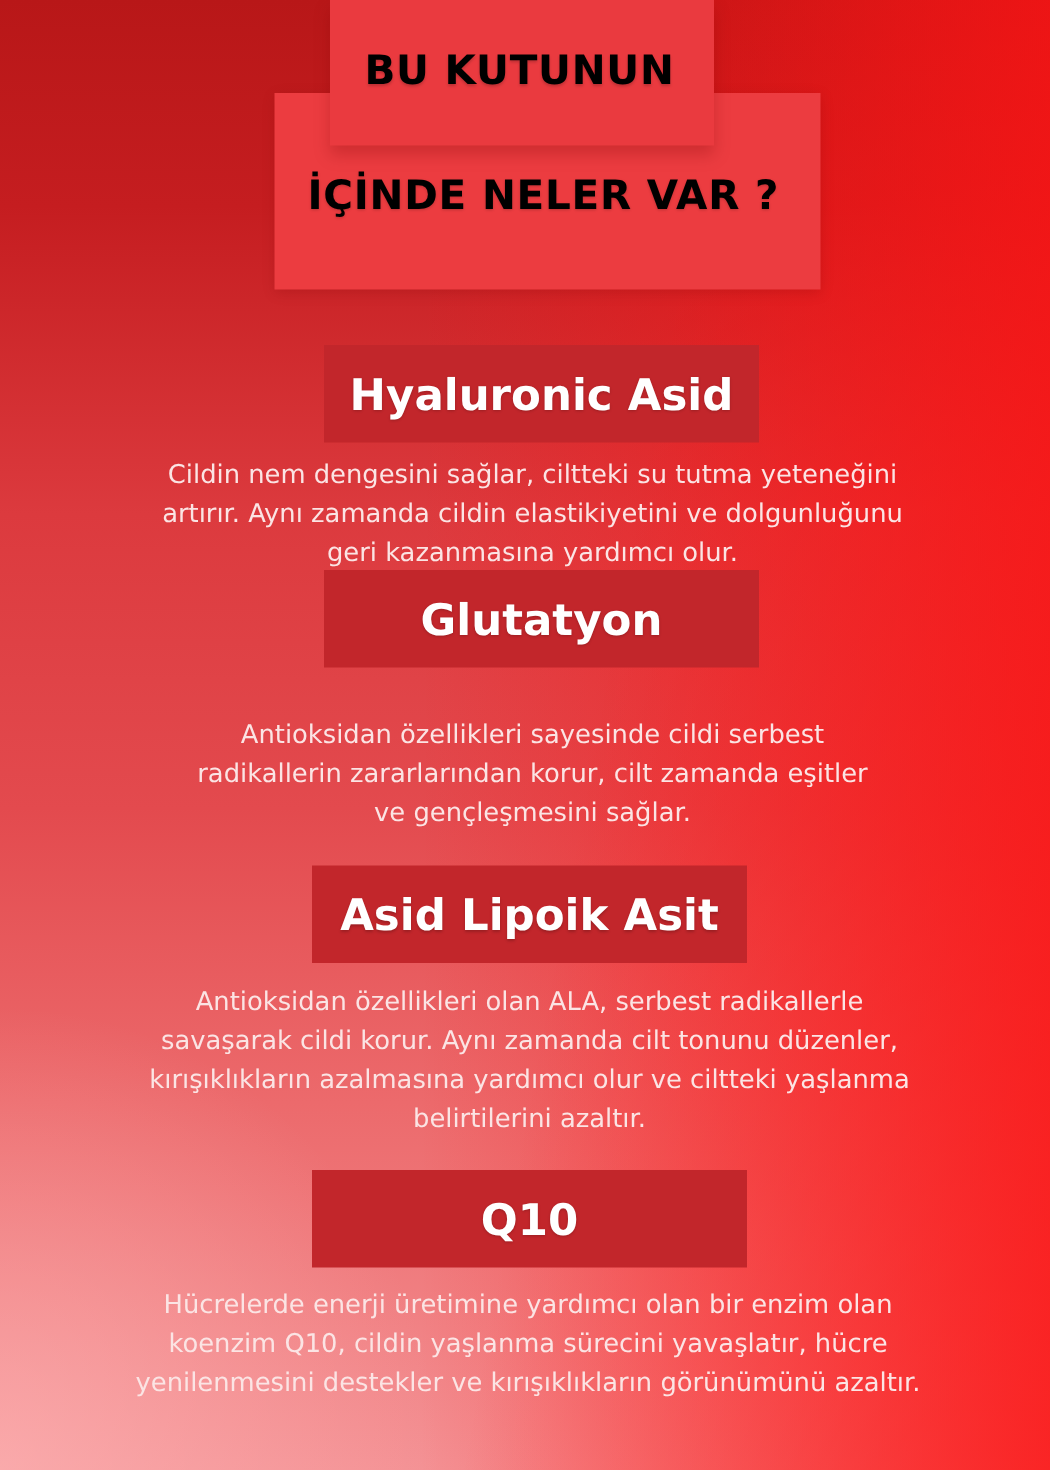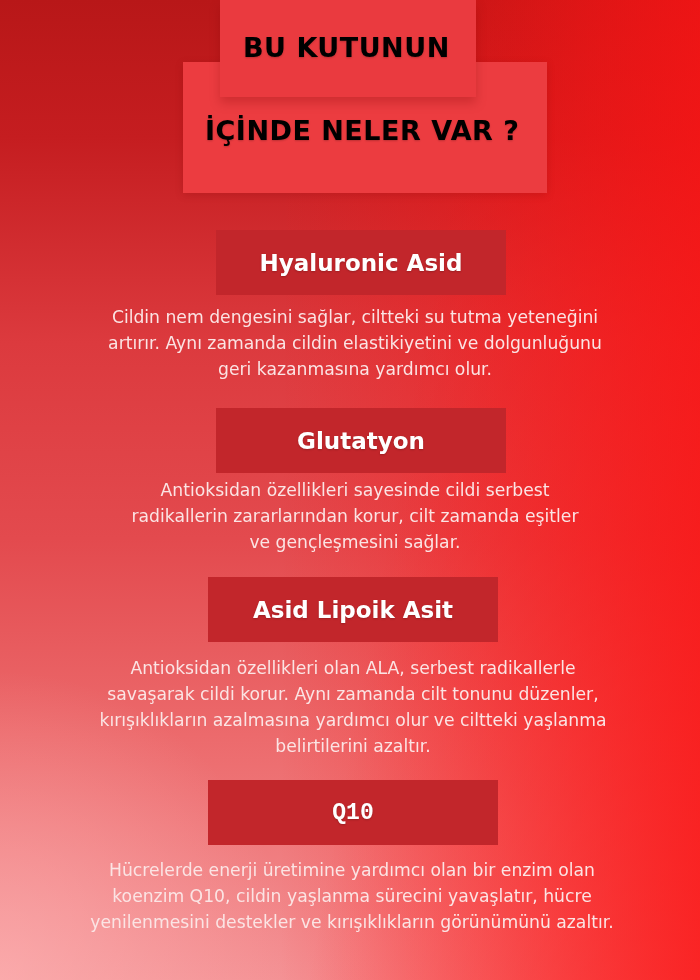--- a/index.html
+++ b/index.html
@@ -36,21 +36,21 @@
       position: absolute; z-index: 3; color: #000000; font-weight: bold;
       font-size: 27px; letter-spacing: 0.5px; white-space: nowrap;
       text-shadow: 0 1px 2px rgba(0,0,0,0.2);
     }
     .hdr-line1 { left: 243px; top: 32px; }
     .hdr-line2 { left: 205px; top: 115px; }
     .sec-title {
       position: absolute; width: 290px; height: 65px;
       background: #c2262b;
       display: flex; align-items: center; justify-content: center;
-      color: #fff; font-weight: bold; font-size: 23px;
+      color: #fff; font-weight: bold; font-size: 29px;
       text-shadow: 0 1px 2px rgba(0,0,0,0.2);
     }
     .sec-text {
       position: absolute; left: 80px; width: 540px;
       text-align: center; color: #fbe4e4;
       font-size: 17.2px; line-height: 26px;
     }
   </style>
 </head>
 <body>
@@ -59,20 +59,20 @@
 <div class="bg-right"></div>
 
 <div class="hdr-top"></div>
 <div class="hdr-bottom"></div>
 <div class="hdr-line1">BU KUTUNUN</div>
 <div class="hdr-line2">İÇİNDE NELER VAR ?</div>
 
 <div class="sec-title" style="left:216px; top:230px;">Hyaluronic Asid</div>
 <div class="sec-text" style="top:304px; left:95px; width:520px;">Cildin nem dengesini sağlar, ciltteki su tutma yeteneğini artırır. Aynı zamanda cildin elastikiyetini ve dolgunluğunu geri kazanmasına yardımcı olur.</div>
 
-<div class="sec-title" style="left:216px; top:408px;">Glutatyon</div>
+<div class="sec-title" style="left:216px; top:380px;">Glutatyon</div>
 <div class="sec-text" style="top:477px; left:120px; width:470px;">Antioksidan özellikleri sayesinde cildi serbest radikallerin zararlarından korur, cilt zamanda eşitler ve gençleşmesini sağlar.</div>
 
 <div class="sec-title" style="left:208px; top:577px;">Asid Lipoik Asit</div>
 <div class="sec-text" style="top:655px; left:88px; width:530px;">Antioksidan özellikleri olan ALA, serbest radikallerle savaşarak cildi korur. Aynı zamanda cilt tonunu düzenler, kırışıklıkların azalmasına yardımcı olur ve ciltteki yaşlanma belirtilerini azaltır.</div>
 
-<div class="sec-title" style="left:208px; top:780px;font-family:Liberation Mono, monospace;">Q10</div>
+<div class="sec-title" style="left:208px; top:780px;">Q10</div>
 <div class="sec-text" style="top:857px; left:82px; width:540px;">Hücrelerde enerji üretimine yardımcı olan bir enzim olan koenzim Q10, cildin yaşlanma sürecini yavaşlatır, hücre yenilenmesini destekler ve kırışıklıkların görünümünü azaltır.</div>
 
 </body></html>

